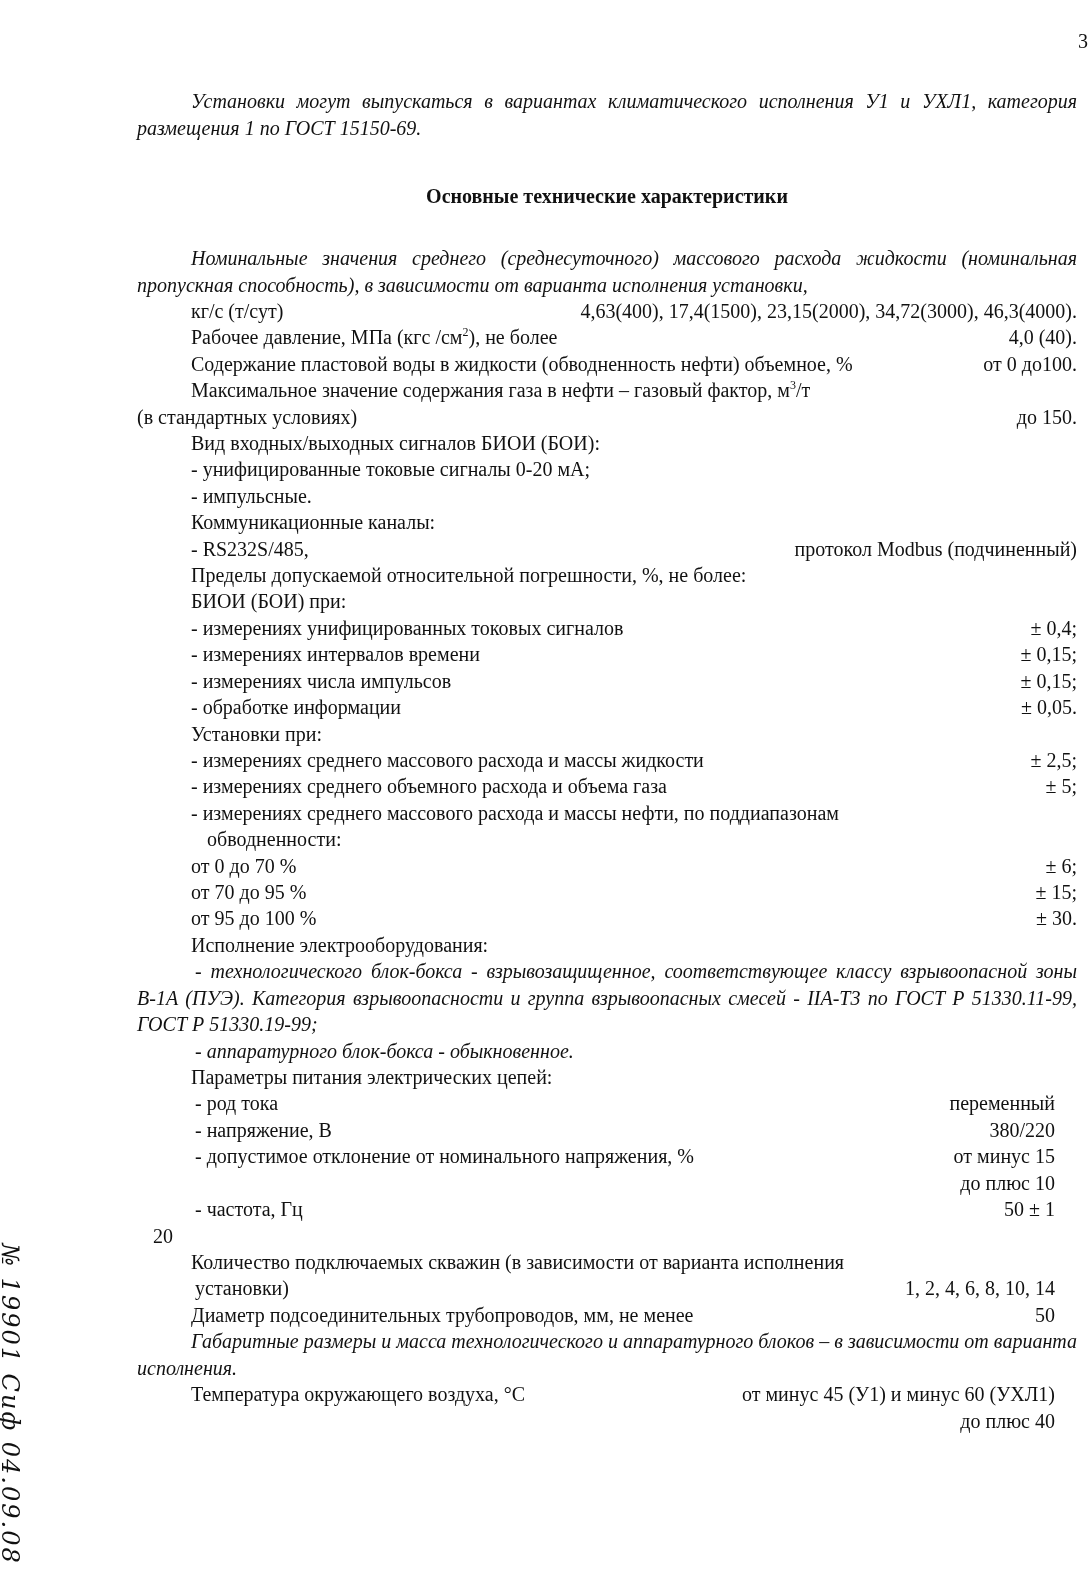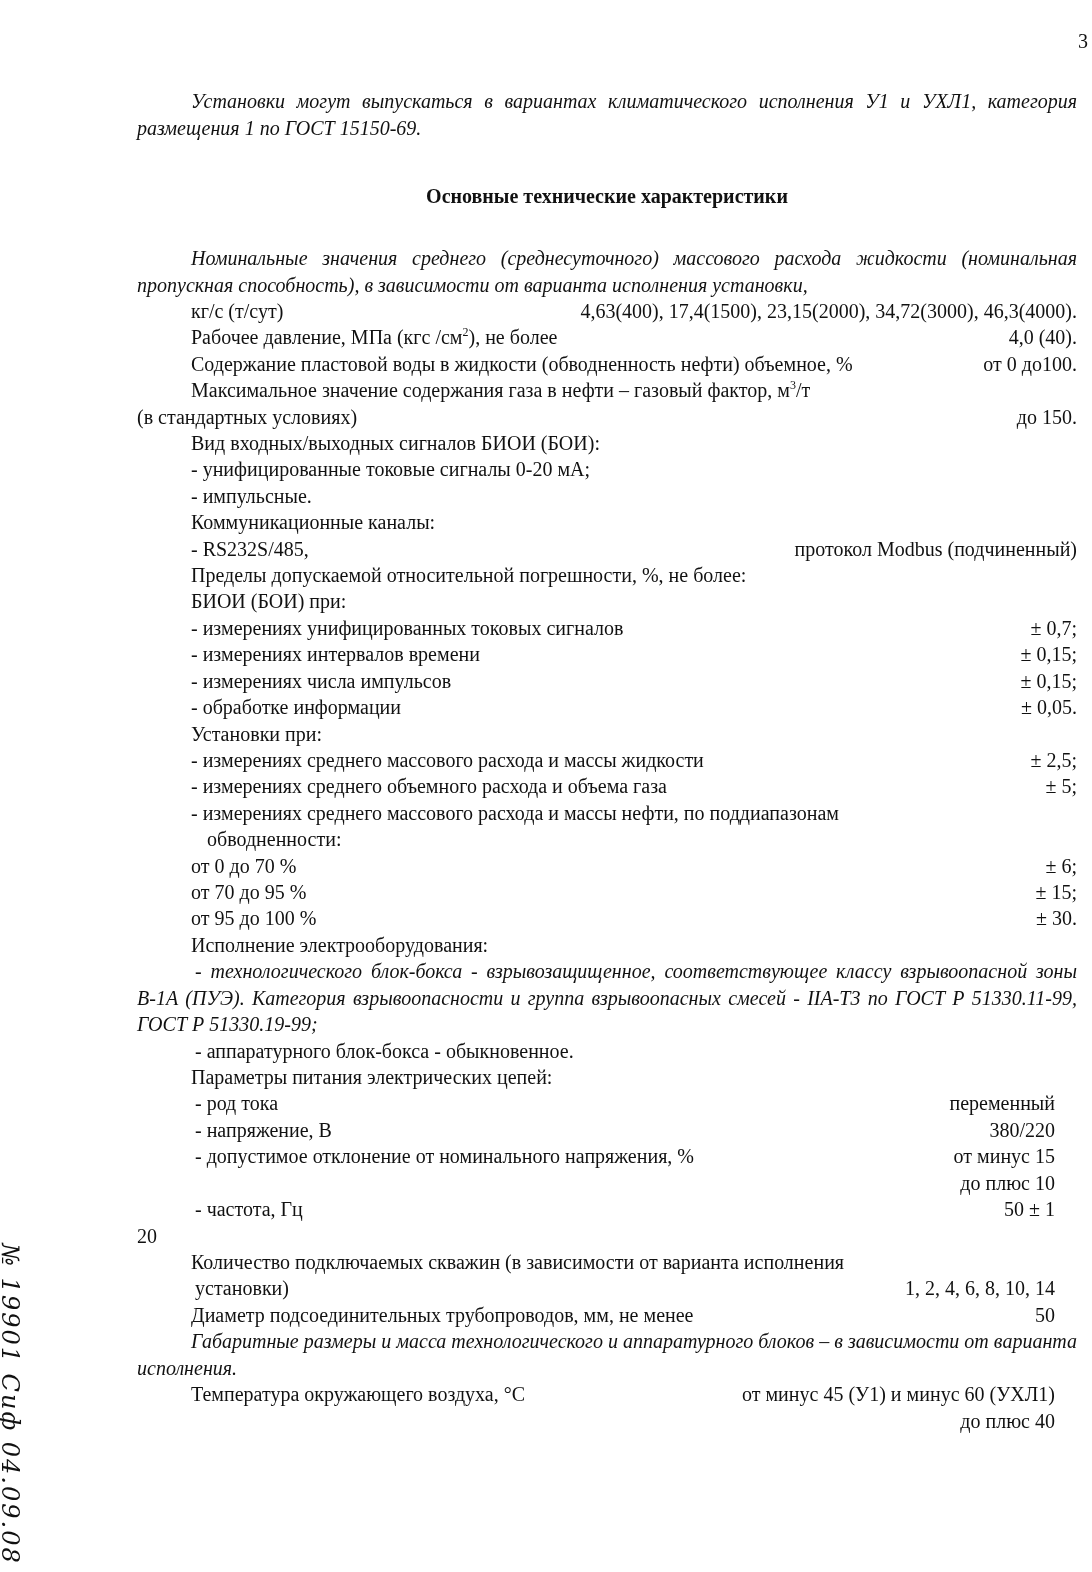--- a/index.html
+++ b/index.html
@@ -10,24 +10,24 @@
     font-size: 20px;
   }
   .page-num { position: absolute; top: 30px; left: 1078px; font-size: 20px; }
   .content { position: absolute; left: 137px; top: 88px; width: 940px; }
   .p { line-height: 26.5px; margin: 0; text-align: justify; font-style: italic; }
   .indent { text-indent: 54px; }
   .heading { text-align: center; font-weight: bold; margin: 12px; line-height: 26px; }
   .row { display: flex; justify-content: space-between; line-height: 26.4px; white-space: nowrap; }
   .row .l { padding-left: 54px; }
   .row .l.li2 { padding-left: 58px; }
-  .row .r { text-align: right; }
+  .row .r { text-align: right; margin-left: 16px; }
   .row .l.nopad { padding-left: 0; }
   .line { line-height: 26.4px; white-space: nowrap; padding-left: 54px; }
-  .line.li2 { padding-left: 58px; }
+  .line.li2 { padding-left: 58px; font-style: italic; }
   .line.li3 { padding-left: 70px; }
   .pr15 { padding-right: 22px; }
   sup { font-size: 12px; vertical-align: super; line-height: 0; }
   .margin-note {
     position: absolute; left: -160px; top: 1390px; width: 340px;
     transform: rotate(90deg); transform-origin: center;
     font-family: "DejaVu Serif", serif; font-style: italic; font-size: 24px;
     letter-spacing: 2px; color: #111; text-align: center;
   }
 </style>
@@ -75,21 +75,21 @@
   <div class="line">Коммуникационные каналы:</div>
   <div class="row">
     <span class="l">- RS232S/485,</span>
     <span class="r">протокол Modbus (подчиненный)</span>
   </div>
 
   <div class="line">Пределы допускаемой относительной погрешности,  %, не более:</div>
   <div class="line">БИОИ (БОИ) при:</div>
   <div class="row">
     <span class="l">-  измерениях унифицированных токовых сигналов</span>
-    <span class="r">± 0,7;</span>
+    <span class="r">± 0,4;</span>
   </div>
   <div class="row">
     <span class="l">-  измерениях интервалов времени</span>
     <span class="r">± 0,15;</span>
   </div>
   <div class="row">
     <span class="l">-  измерениях числа импульсов</span>
     <span class="r">± 0,15;</span>
   </div>
   <div class="row">

